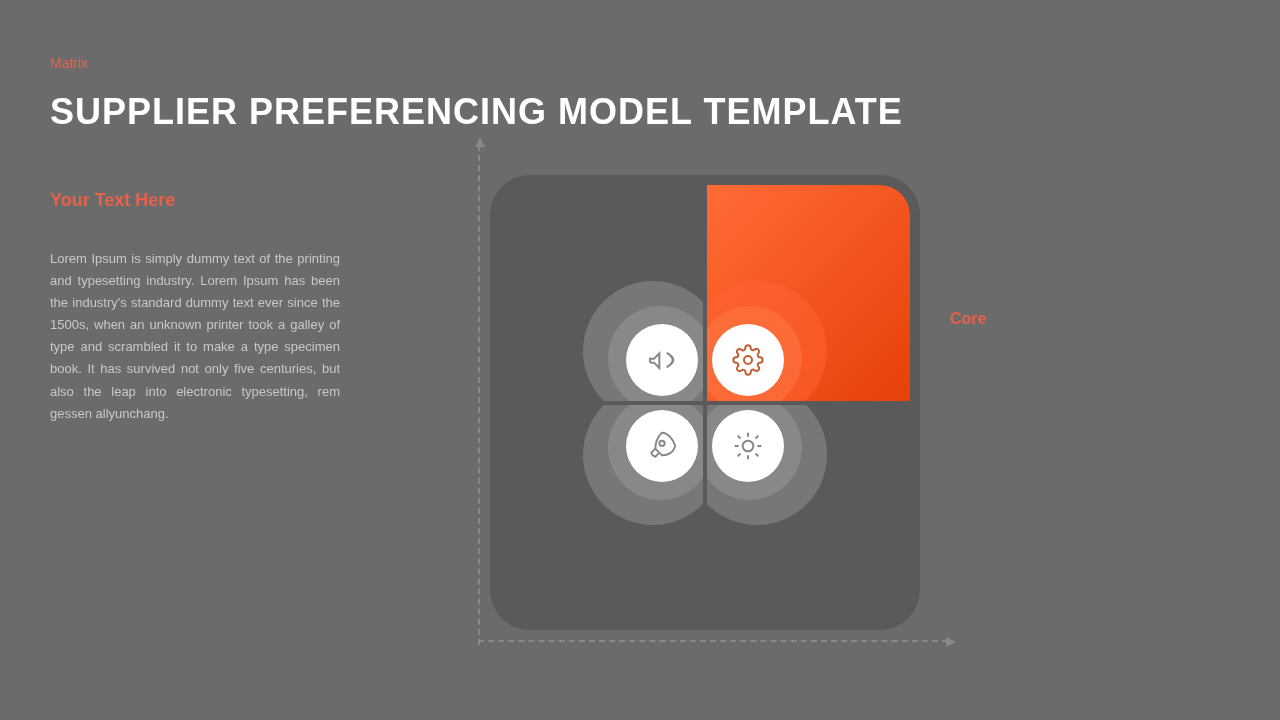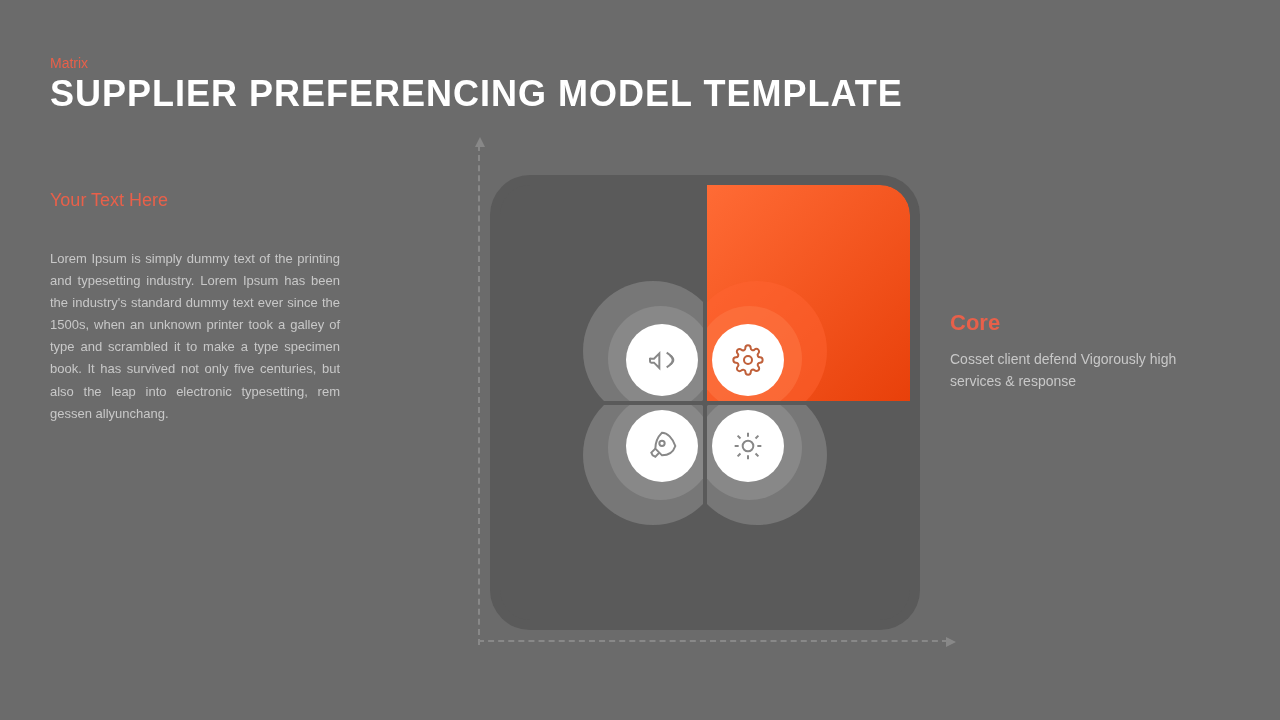--- a/index.html
+++ b/index.html
@@ -15,21 +15,21 @@
     .header-section {
       position: absolute;
       top: 55px;
       left: 50px;
     }
 
     .label-matrix {
       color: #e8604a;
       font-size: 14px;
       font-weight: 500;
-      margin-bottom: 2px;
+      margin-bottom: 20px;
     }
 
     .main-title {
       color: #ffffff;
       font-size: 36px;
       font-weight: 900;
       letter-spacing: 1px;
       text-transform: uppercase;
       text-align: right;
     }
@@ -37,21 +37,21 @@
     .left-text-section {
       position: absolute;
       top: 190px;
       left: 50px;
       width: 290px;
     }
 
     .your-text-here {
       color: #e8604a;
       font-size: 18px;
-      font-weight: normal;
+      font-weight: bold;
       margin-bottom: 14px;
     }
 
     .body-text {
       color: #c8c8c8;
       font-size: 13px;
       line-height: 1.7;
       text-align: justify;
       margin-top: 37px;
     }
@@ -315,21 +315,21 @@
     
     .right-label {
       position: absolute;
       top: 310px;
       left: 950px;
       width: 280px;
     }
 
     .core-title {
       color: #e8604a;
-      font-size: 22px;
+      font-size: 16px;
       font-weight: bold;
       margin-bottom: 12px;
     }
 
     .core-desc {
       color: #c8c8c8;
       font-size: 14px;
       line-height: 1.6;
     }
   </style>
@@ -417,14 +417,13 @@
           </svg>
         </div>
       </div>
     </div>
 
   </div>
 </div>
 
 <div class="right-label">
   <div class="core-title">Core</div>
-  <div class="core-desc">Cosset client defend Vigorously high services &amp; response</div>
 </div>
 
 </body></html>

